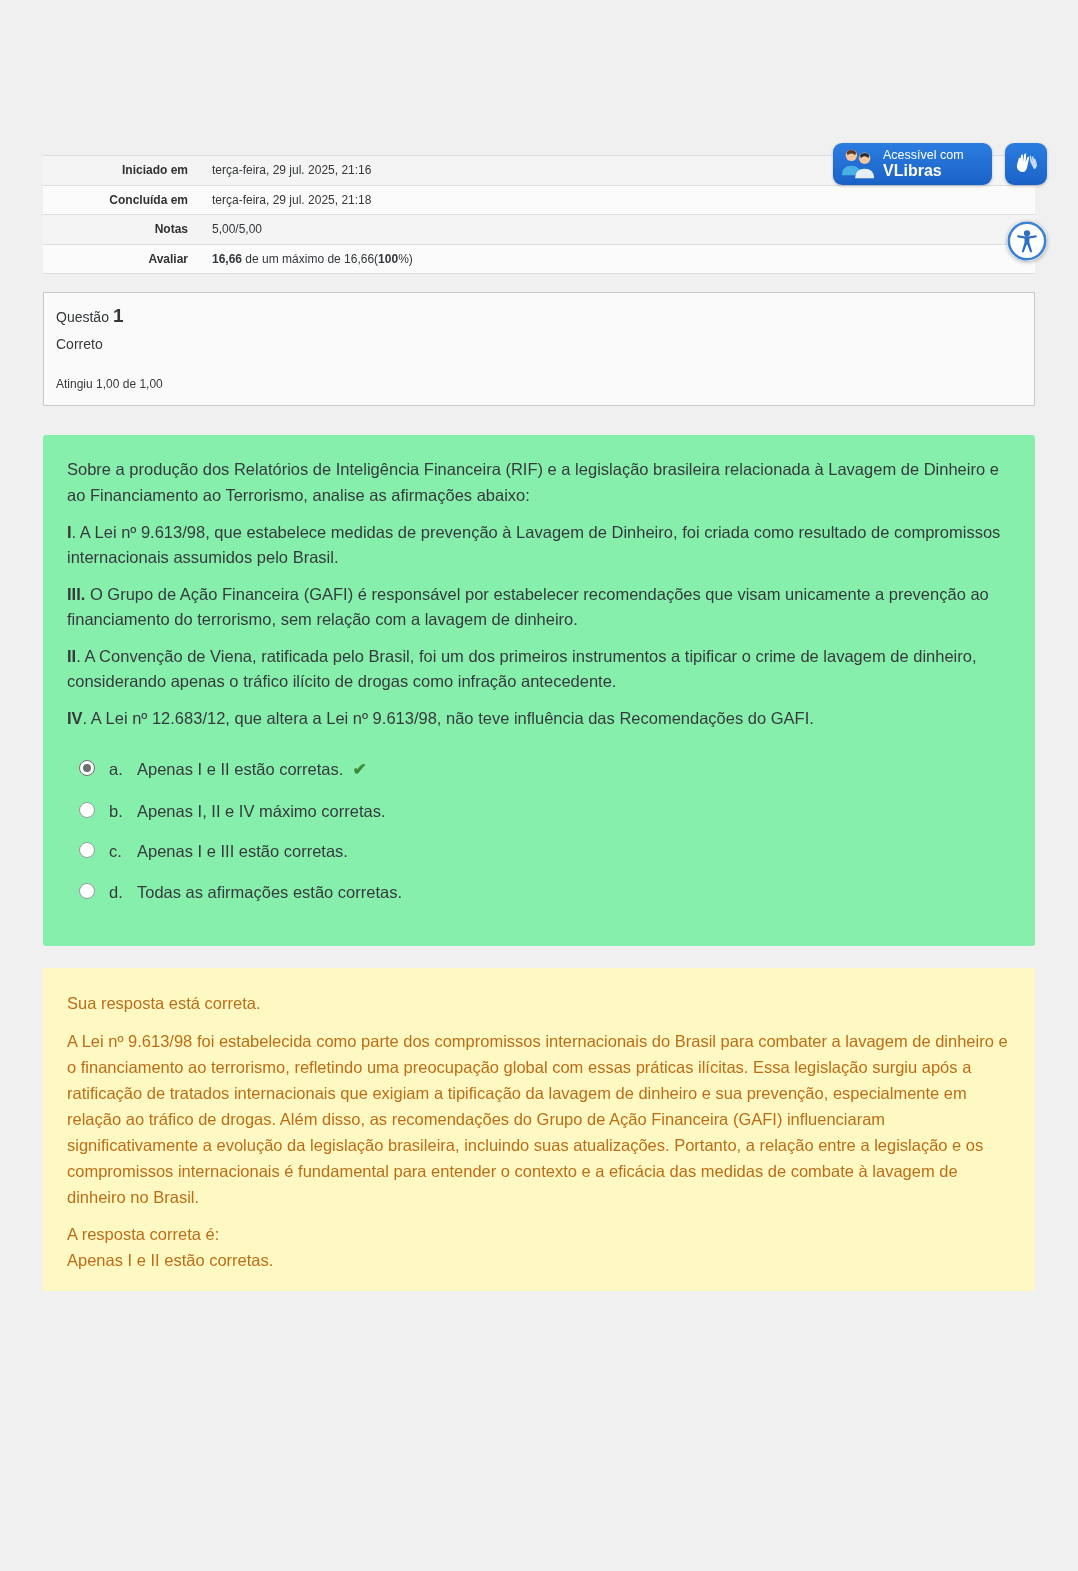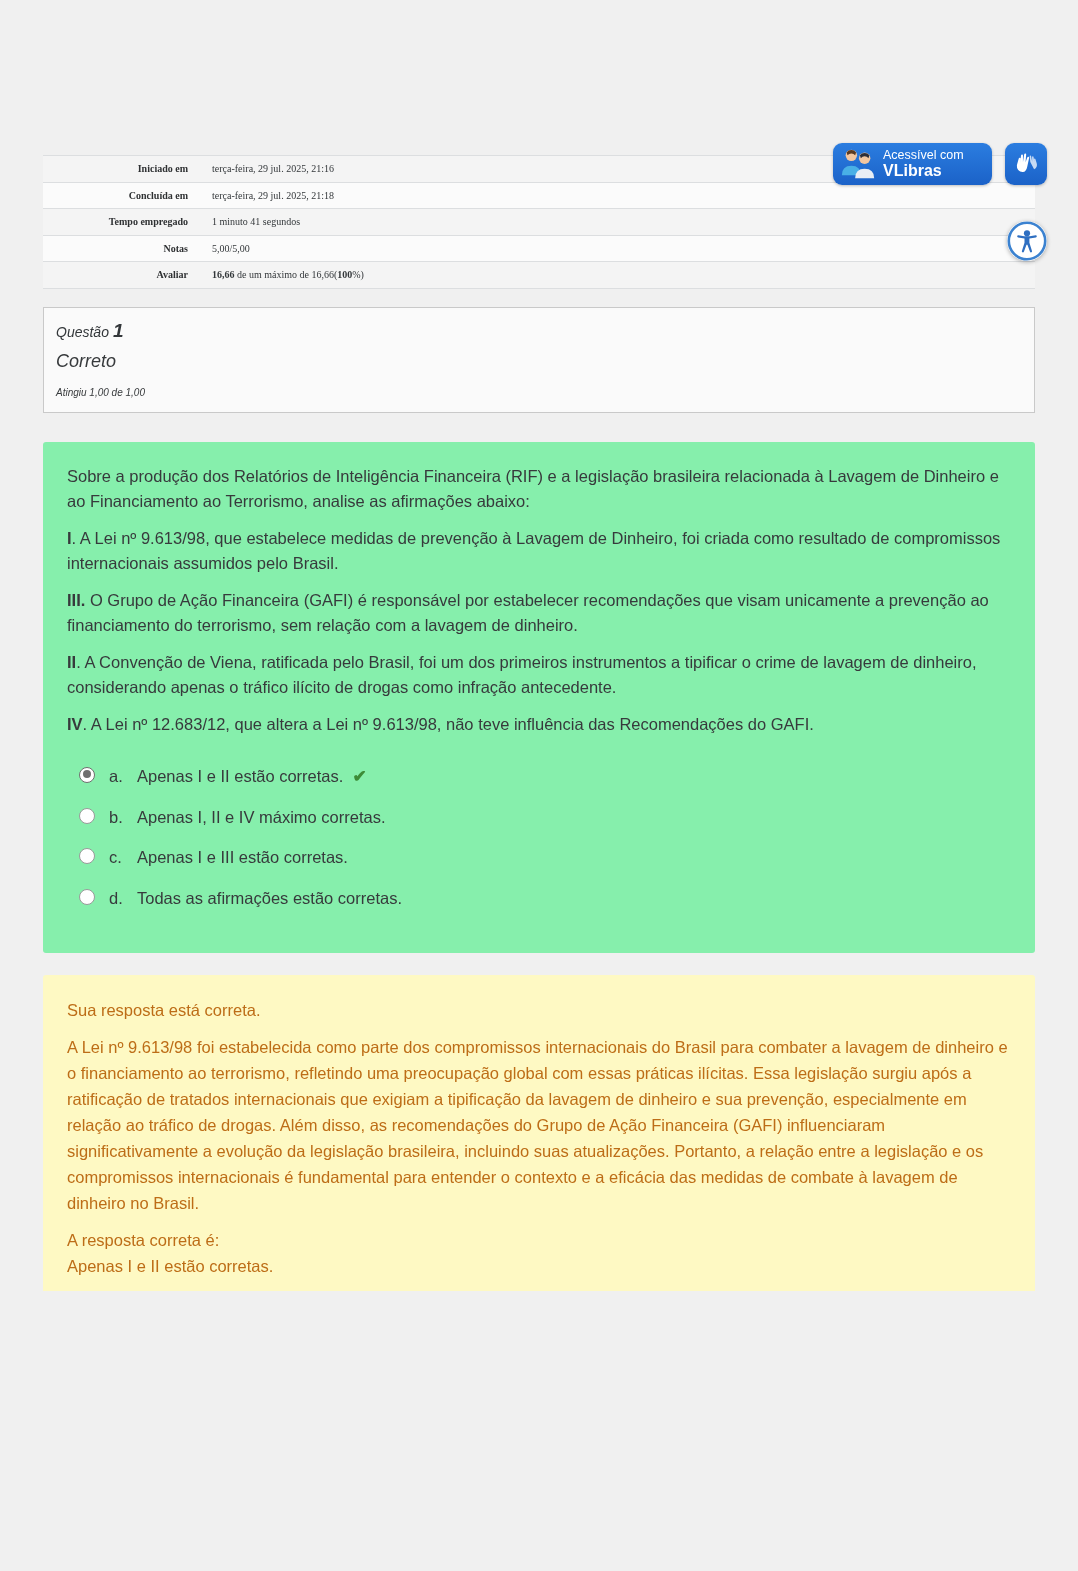--- a/index.html
+++ b/index.html
@@ -6,42 +6,41 @@
   html,body { width:1078px; }
   body {
     background:#f0f0f0;
     font-family:"Liberation Sans", sans-serif;
     color:#373a3c;
   }
   .page { position:relative; width:1078px; height:1291px; overflow:hidden; }
   .content { position:absolute; left:43px; top:155px; width:992px; }
 
   
-  table.summary { width:100%; border-collapse:collapse; font-size:10px;font-family:Liberation Serif, serif; }
+  table.summary { width:100%; border-collapse:collapse; font-size:12px; }
   table.summary tr { border-top:1px solid #dcdee0; border-bottom:1px solid #dcdee0; }
   table.summary tr:nth-child(odd)  { background:#f4f4f4; }
   table.summary tr:nth-child(even) { background:#fbfbfb; }
   table.summary th {
     width:155px; text-align:right; vertical-align:top;
     font-weight:bold; padding:5px 10px; color:#2f3133; line-height:1.55;
   }
   table.summary td { padding:5px 14px; color:#33373a; line-height:1.55; }
 
   
   .qinfo {
     margin-top:18px;
     background:#fafafa;
     border:1px solid #c9c9c9;
     padding:12px 12px 14px 12px;
-    font-style:italic;
   }
   .qinfo .qno { font-size:14px; color:#33373a; }
   .qinfo .qno b { font-size:19px; font-weight:bold; margin-left:4px; }
-  .qinfo .state { font-size:18px; margin-top:9px; }
-  .qinfo .grade { font-size:10px; margin-top:15px; }
+  .qinfo .state { font-size:14px; margin-top:9px; }
+  .qinfo .grade { font-size:12px; margin-top:25px; }
 
   
   .qbody {
     margin-top:29px;
     background:#86efac;
     border-radius:3px;
     padding:22px 24px 26px 24px;
     font-size:16.5px;
     line-height:1.55;
     color:#373a3c;
@@ -160,24 +159,20 @@
       <tbody>
         <tr>
           <th>Iniciado em</th>
           <td>terça-feira, 29 jul. 2025, 21:16</td>
         </tr>
         <tr>
           <th>Concluída em</th>
           <td>terça-feira, 29 jul. 2025, 21:18</td>
         </tr>
         <tr>
-          <th>Tempo empregado</th>
-          <td>1 minuto 41 segundos</td>
-        </tr>
-        <tr>
           <th>Notas</th>
           <td>5,00/5,00</td>
         </tr>
         <tr>
           <th>Avaliar</th>
           <td><b>16,66</b><span> de um máximo de 16,66(</span><b>100</b><span>%)</span></td>
         </tr>
       </tbody>
     </table>
 

